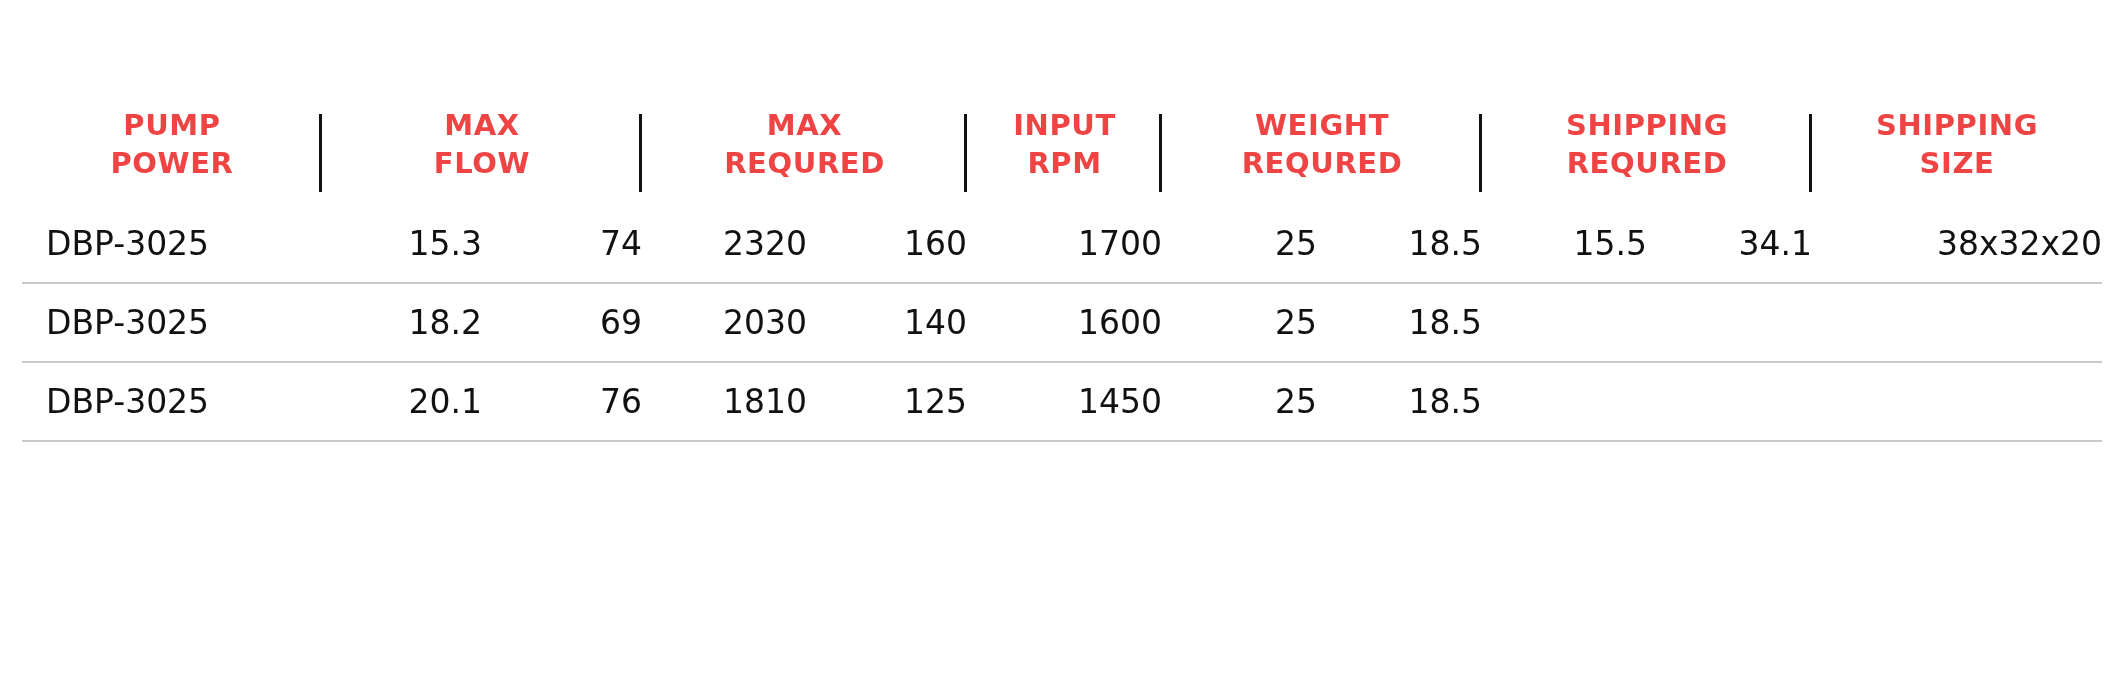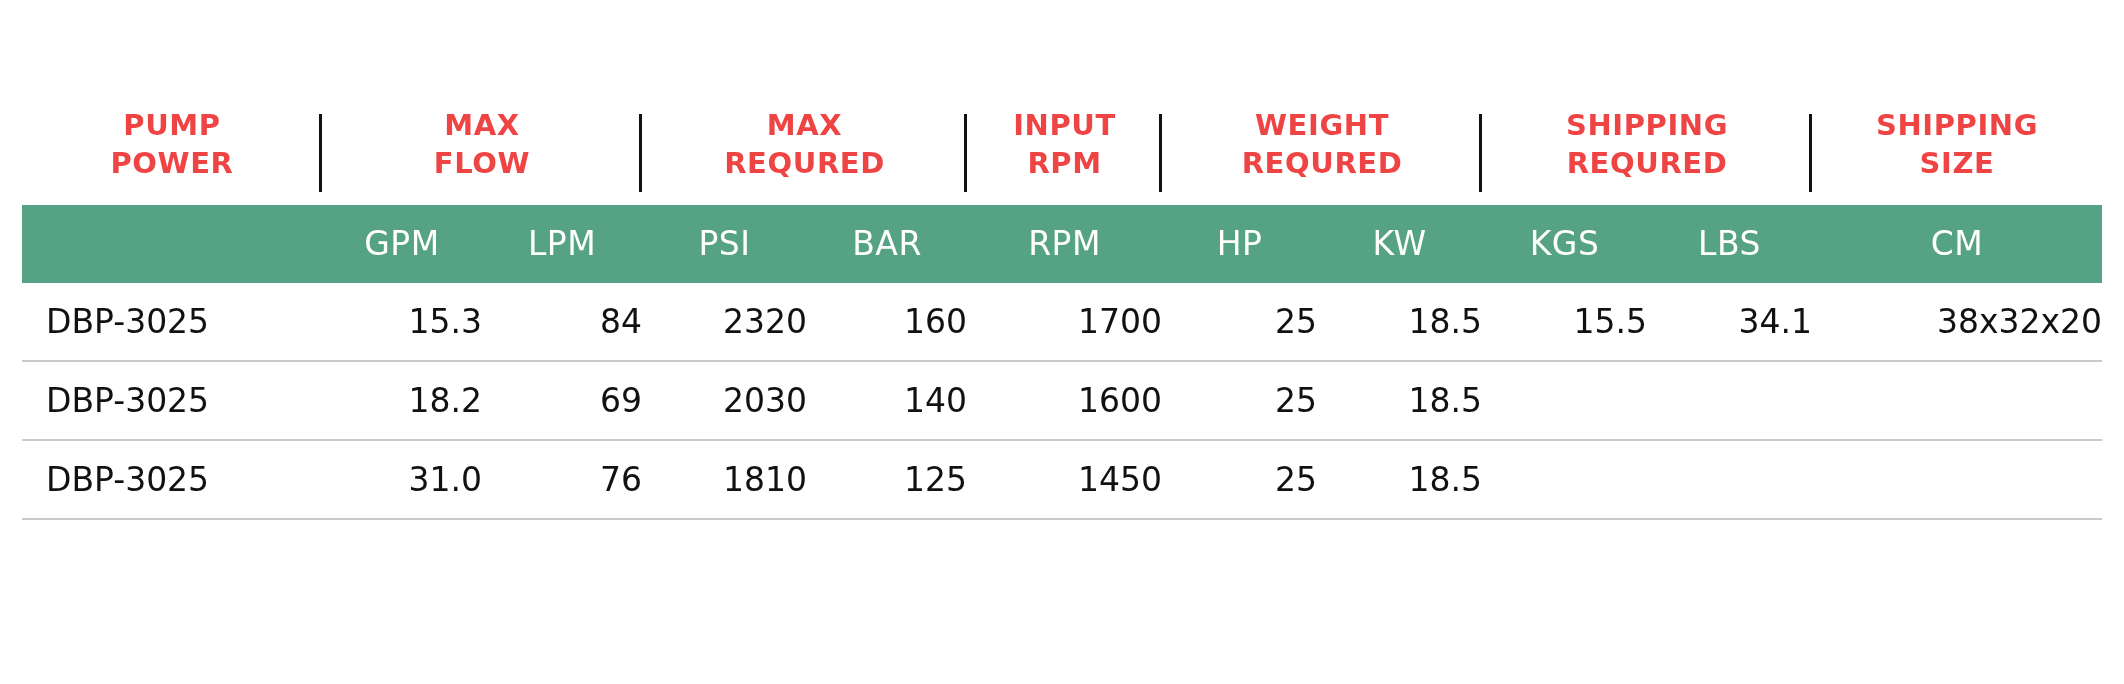--- a/index.html
+++ b/index.html
@@ -169,40 +169,27 @@
         </th>
         <th colspan="1" class="no-sep">
           <span class="group-label">
             <span class="l1">SHIPPING</span>
             <span class="l2">SIZE</span>
           </span>
 
         </th>
       </tr>
 
-      <tr class="units-row">
-        <td></td>
-        <td>GPM</td>
-        <td>LPM</td>
-        <td>PSI</td>
-        <td>BAR</td>
-        <td>RPM</td>
-        <td>HP</td>
-        <td>KW</td>
-        <td>KGS</td>
-        <td>LBS</td>
-        <td>CM</td>
-      </tr>
     </thead>
 
     <tbody>
       <tr class="data-row">
         <td class="model-cell">DBP-3025</td>
         <td>15.3</td>
-        <td>84</td>
+        <td>74</td>
         <td>2320</td>
         <td>160</td>
         <td>1700</td>
         <td>25</td>
         <td>18.5</td>
         <td>15.5</td>
         <td>34.1</td>
         <td>38x32x20</td>
       </tr>
       <tr class="data-row">
@@ -213,21 +200,21 @@
         <td>140</td>
         <td>1600</td>
         <td>25</td>
         <td>18.5</td>
         <td></td>
         <td></td>
         <td></td>
       </tr>
       <tr class="data-row">
         <td class="model-cell">DBP-3025</td>
-        <td>31.0</td>
+        <td>20.1</td>
         <td>76</td>
         <td>1810</td>
         <td>125</td>
         <td>1450</td>
         <td>25</td>
         <td>18.5</td>
         <td></td>
         <td></td>
         <td></td>
       </tr>

